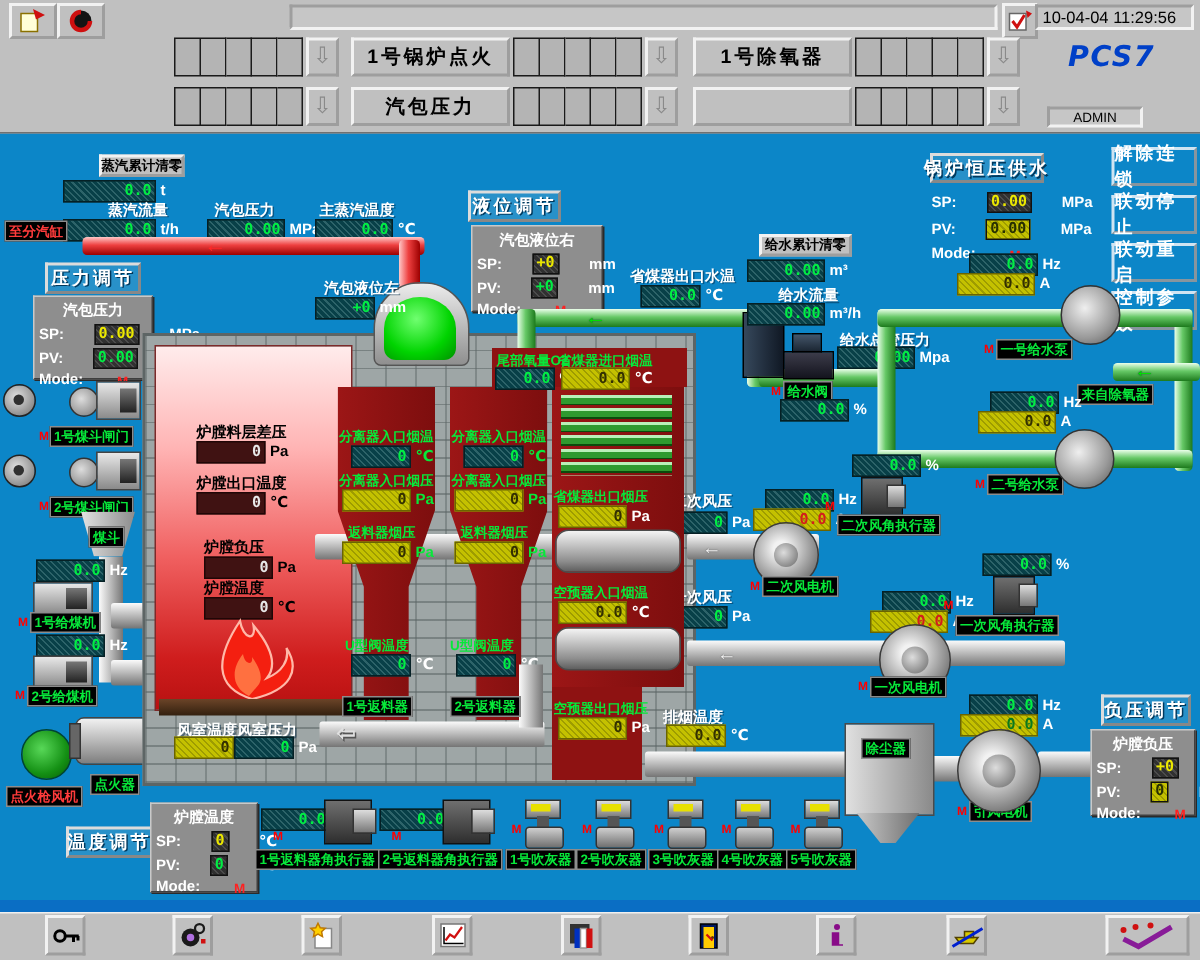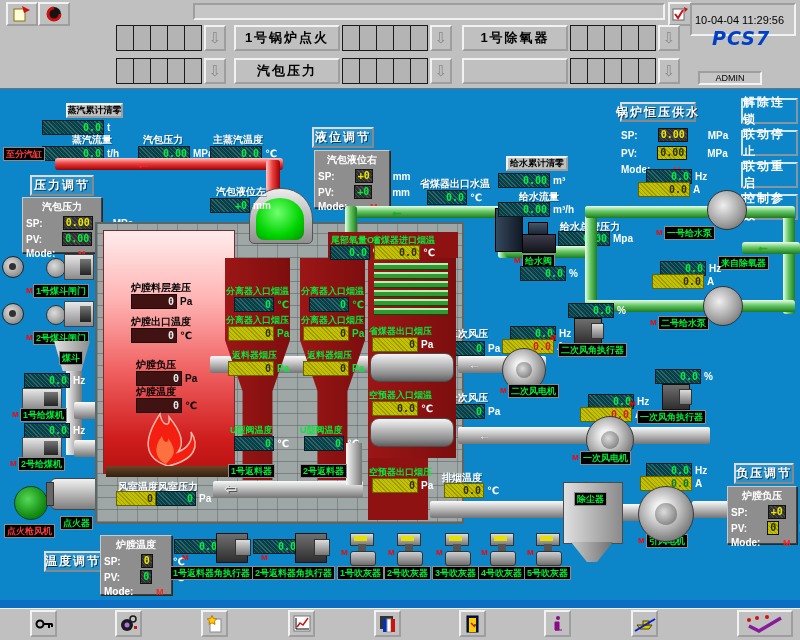--- a/index.html
+++ b/index.html
@@ -128,21 +128,21 @@
         </svg>
     </div>
     <div class="field" style="left:193px;top:3px;width:472px;height:17px"></div>
     <div class="tb" style="left:668px;top:2px;width:20px">
       <svg width="16" height="16" viewBox="0 0 16 16">
           <rect x="1" y="3" width="11" height="11" fill="#fff" stroke="#666"></rect>
           <path d="M3 8l3 4 5-8" stroke="#cf1010" stroke-width="2" fill="none"></path>
           <path d="M12 1l4 2-3 3z" fill="#cf1010"></path>
         </svg>
     </div>
-    <div class="field" style="left:690px;top:3px;width:106px;height:33px">10-04-04 11:29:56</div>
+    <div class="field" style="left:690px;top:3px;width:106px;height:17px">10-04-04 11:29:56</div>
 
     <div class="sqs" style="left:116px;top:25px">
         <div class="sq"></div>
         <div class="sq"></div>
         <div class="sq"></div>
         <div class="sq"></div>
         <div class="sq"></div>
       </div>
     <div class="arr" style="left:204px;top:25px">⇩</div>
     <div class="tab" style="left:234px;top:25px">1号锅炉点火</div>
@@ -228,21 +228,21 @@
 
   <div class="abs" style="left:249px;top:188px;width:62px;height:54px;border-radius:31px 31px 5px 5px;background:linear-gradient(180deg,#ececec,#8f8f8f);border:1px solid #555;z-index:2"></div>
   <div class="abs" style="left:256px;top:198px;width:48px;height:42px;border-radius:50% 50% 8px 8px;background:radial-gradient(circle at 45% 35%,#70ff70,#00d400 60%,#009000);z-index:3"></div>
   <div class="wl" style="left:216px;top:185px;z-index:4">汽包液位左</div>
   <div class="mt w34" style="left:210px;top:198px;z-index:4">
       <b>+0</b>
       <span class="u">mm</span>
     </div>
 
   <div class="cb" style="left:312px;top:127px;width:62px;height:21px">液位调节</div>
-  <div class="panel" style="left:314px;top:150px;width:76px;height:58px">
+  <div class="panel" style="left:314px;top:150px;width:88px;height:58px">
     <div class="pt">汽包液位右</div>
     <div class="pr">
         <span class="pk">SP:</span>
         <b class="spv">+0</b>
         <span>mm</span>
       </div>
     <div class="pr">
         <span class="pk">PV:</span>
         <b class="pvv">+0</b>
         <span>mm</span>

